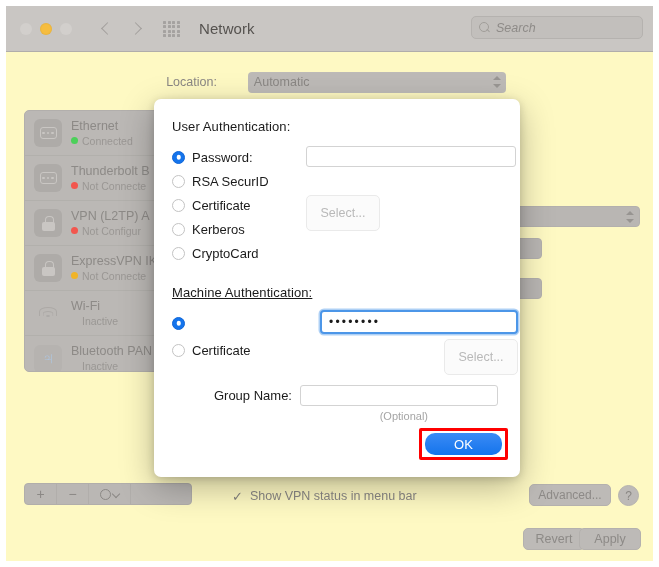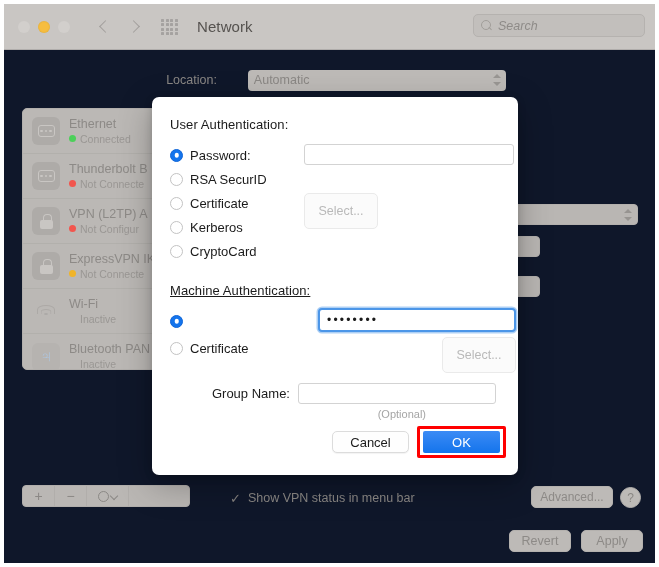--- a/index.html
+++ b/index.html
@@ -5,22 +5,22 @@
   * { box-sizing: border-box; margin: 0; padding: 0; }
   html, body {
     width: 659px; height: 567px;
     font-family: "Liberation Sans", sans-serif;
     overflow: hidden;
     background: #b8b8b8;
   }
   #app {
     position: relative;
     width: 659px; height: 567px;
-    background: #0f172a;
-    border: 4px solid #ffffff;
+    background: #fef9c3;
+    border: 6px solid #ffffff;
   }
 
   
   #window-backdrop {
     position: absolute; inset: 0;
     filter: blur(0.6px);
   }
 
   
   #titlebar {
@@ -213,21 +213,21 @@
     display: flex; align-items: center; justify-content: center;
     font-size: 12px; color: #8a8784;
   }
   #revert-btn, #apply-btn {
     position: absolute; bottom: 11px;
     height: 22px; border-radius: 5px;
     background: #bdbab7; border: 1px solid #b4b1ae;
     display: flex; align-items: center; justify-content: center;
     font-size: 12.5px; color: #8d8a87;
   }
-  #revert-btn { right: 84px; width: 62px; }
+  #revert-btn { right: 68px; width: 62px; }
   #apply-btn  { right: 12px; width: 62px; }
 
   
   #sheet {
     position: absolute; left: 148px; top: 93px;
     width: 366px; height: 378px;
     background: #fff;
     border-radius: 7px;
     box-shadow: 0 10px 34px rgba(0,0,0,.28), 0 2px 8px rgba(0,0,0,.16);
     padding: 20px 20px 0 18px;
@@ -302,21 +302,21 @@
   }
   #cancel-btn {
     width: 77px; height: 22px; border-radius: 5px;
     background: #fefefe; border: 1px solid #dcdcdc;
     box-shadow: 0 1px 1px rgba(0,0,0,.05);
     display: flex; align-items: center; justify-content: center;
     font-size: 13px; color: #1b1b1b;
   }
   #ok-wrap { position: relative; }
   #ok-btn {
-    width: 77px; height: 22px; border-radius: 2px;
+    width: 77px; height: 22px; border-radius: 10px;
     background: linear-gradient(180deg,#3b8bf5 0%,#1474ec 100%);
     display: flex; align-items: center; justify-content: center;
     font-size: 13px; color: #fff;
   }
   #ok-highlight {
     position: absolute; left: -6px; top: -5px;
     width: 89px; height: 32px;
     border: 3px solid #ff0000; border-radius: 2px;
     pointer-events: none;
   }
@@ -551,20 +551,19 @@
 
     <div id="group-row">
       <span id="group-label">Group Name:</span>
       <div id="group-field" class="txt-field">
         <span></span>
       </div>
     </div>
     <div id="optional-note">(Optional)</div>
 
     <div id="sheet-actions">
-      <div id="cancel-btn">Cancel</div>
       <div id="ok-wrap">
         <div id="ok-btn">OK</div>
         <div id="ok-highlight"></div>
       </div>
     </div>
   </div>
 </div>
 
 </body></html>

